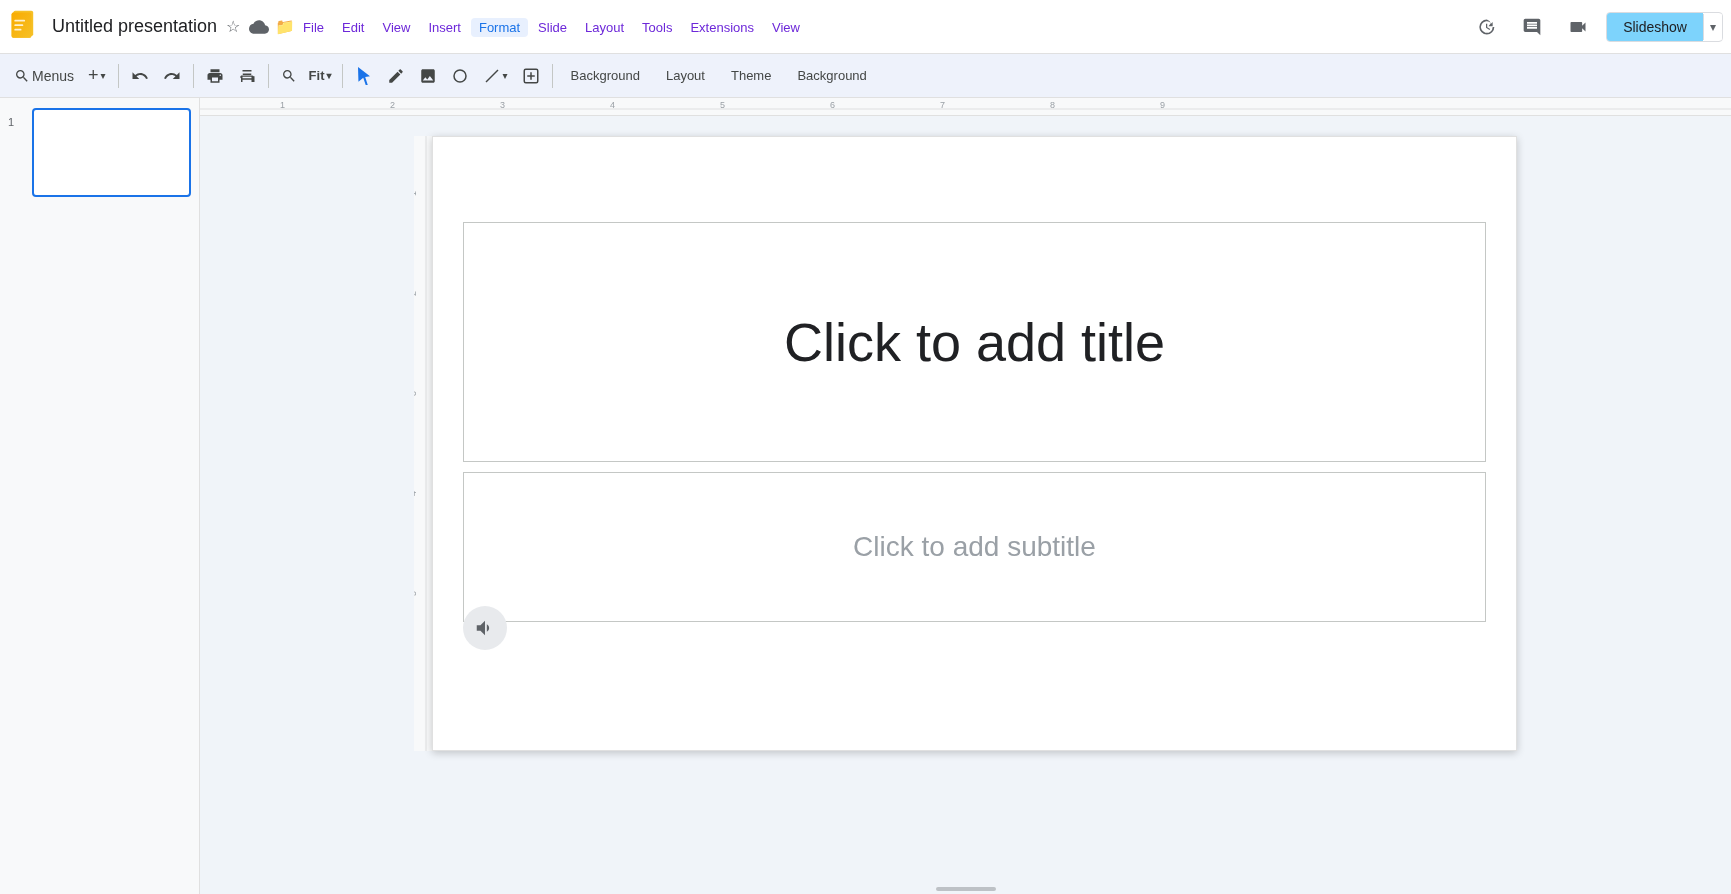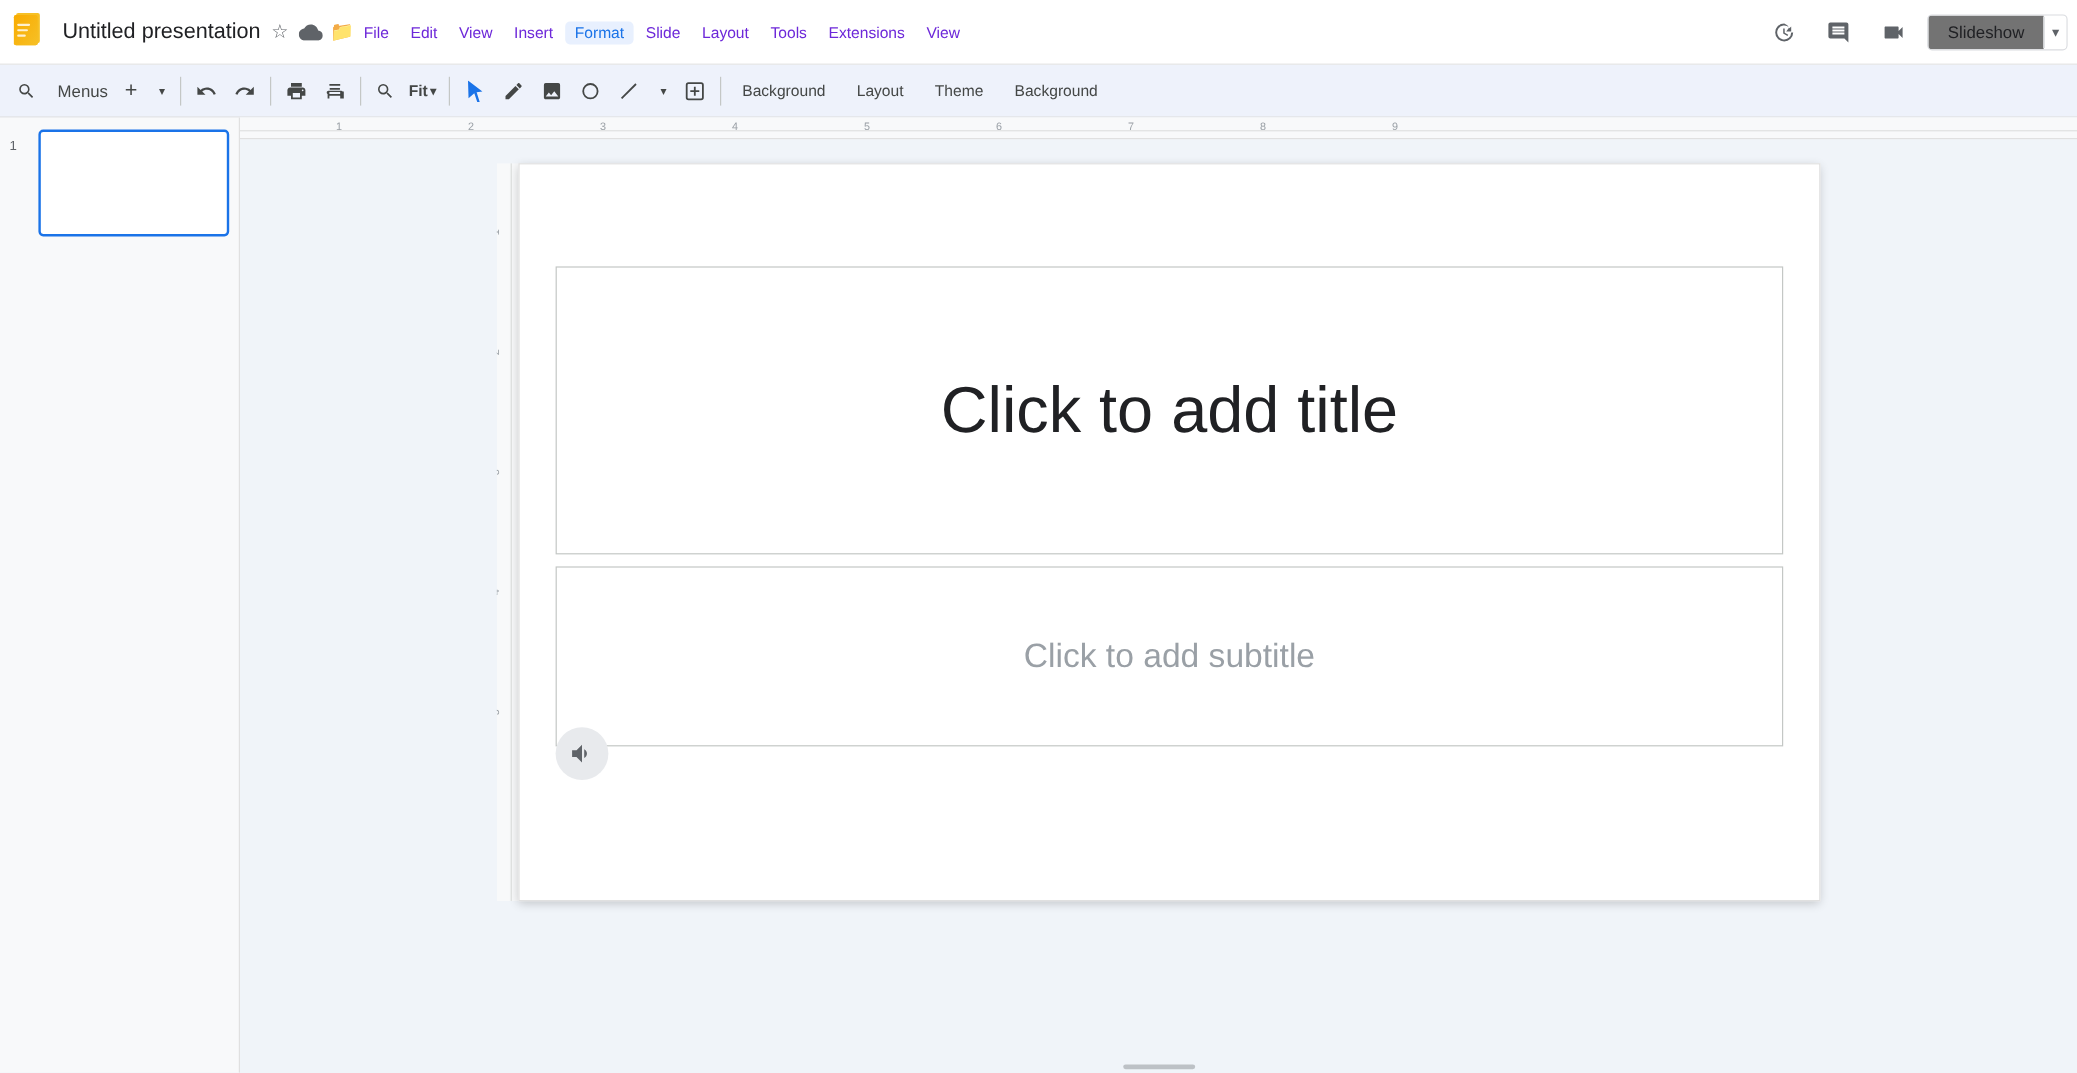--- a/index.html
+++ b/index.html
@@ -84,21 +84,21 @@
       font-size: 18px;
     }
     .slideshow-btn-wrapper {
       display: flex;
       align-items: center;
       border: 1px solid #dadce0;
       border-radius: 4px;
       overflow: hidden;
     }
     .slideshow-btn {
-      background: #737373;
+      background: #7dd3fc;
       border: none;
       padding: 6px 16px;
       font-size: 14px;
       cursor: pointer;
       color: #202124;
       font-weight: 500;
     }
     .slideshow-dropdown {
       background: #fff;
       border: none;
@@ -123,21 +123,21 @@
       height: 32px;
       padding: 0 6px;
       border: none;
       background: transparent;
       border-radius: 4px;
       cursor: pointer;
       color: #444746;
       font-size: 14px;
       display: flex;
       align-items: center;
-      gap: 18px;
+      gap: 2px;
     }
     .toolbar-divider {
       width: 1px;
       height: 24px;
       background: #c4c7c5;
       margin: 0 4px;
     }
     .zoom-selector {
       display: flex;
       align-items: center;

